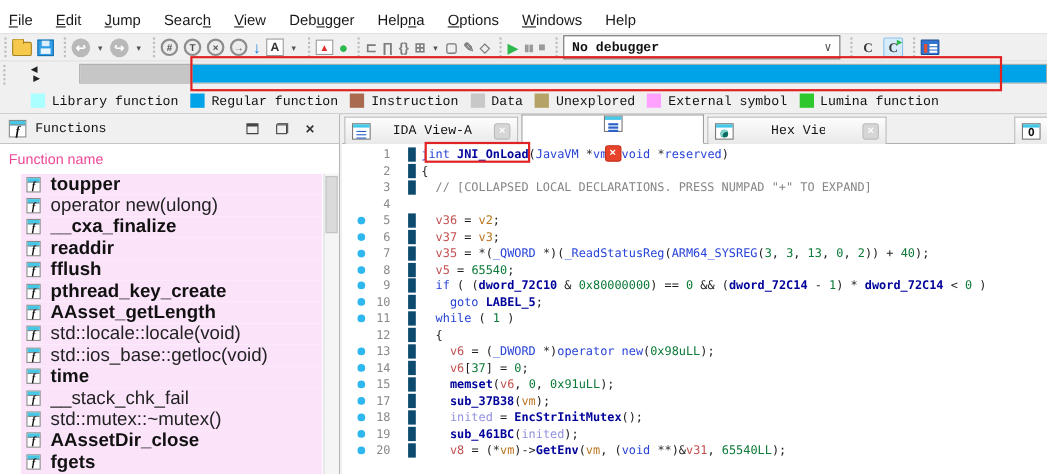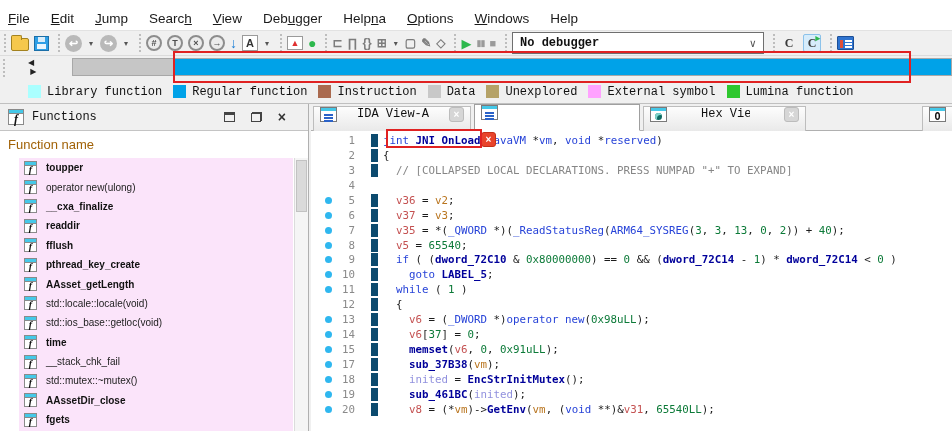--- a/index.html
+++ b/index.html
@@ -62,38 +62,38 @@
   .funcpanel{position:absolute;left:0;top:0;width:309px;bottom:0;background:#fff;border-right:1px solid #b0b0b0}
   .fp-title{height:27px;background:#f0f0f0;border-bottom:1px solid #c4c4c4;display:flex;align-items:center;padding:0 8px;gap:8px}
   .fp-title .label{font:12px "Liberation Mono",monospace;color:#111;flex:1}
   .wbtns{display:flex;align-items:center;gap:16px;margin-right:14px}
   .wb{width:11px;height:10px;cursor:default}
   .wb-max{border:1px solid #444;border-top:3px solid #444}
   .wb-restore{position:relative}
   .wb-restore::before{content:"";position:absolute;right:0;top:0;width:8px;height:7px;border:1px solid #444}
   .wb-restore::after{content:"";position:absolute;left:0;bottom:0;width:8px;height:7px;border:1px solid #444;background:#f0f0f0}
   .wb-close{font-size:14px;font-weight:bold;color:#333;line-height:10px;width:auto}
-  .fp-head{height:26px;display:flex;align-items:center;padding-left:8px;font-size:13px;color:#a16207;background:#fff}
+  .fp-head{height:26px;display:flex;align-items:center;padding-left:8px;font-size:13px;color:#ec4899;background:#fff}
   .fp-list{position:absolute;left:1px;right:15px;top:54px;bottom:0;overflow:hidden;background:#fff}
   .frow{height:19.4px;display:flex;align-items:center;padding-left:18px}
   .rowbg{flex:1;height:100%;background:#fbe4fa;display:flex;align-items:center;gap:9px;padding-left:5px;overflow:hidden}
-  .frow .fname{font-size:10px;color:#222;white-space:nowrap}
+  .frow .fname{font-size:17px;color:#222;white-space:nowrap}
   .frow .fname.b{font-weight:bold;color:#111}
   .ficon{width:13px;height:14px;background:#fff;border:1px solid #8a8a8a;position:relative;flex:0 0 auto}
   .ficon::before{content:"";position:absolute;left:0;right:0;top:0;height:3px;background:#45c8e8;border-bottom:1px solid #8a8a8a}
   .ficon::after{content:"f";position:absolute;left:0;right:0;top:2px;text-align:center;font:italic bold 10px "Liberation Serif",serif;color:#111}
   .ficon.big{width:16px;height:16px}
   .ficon.big::after{font-size:12px}
   .fp-scroll{position:absolute;right:0;top:54px;bottom:0;width:14px;background:#f5f5f5;border-left:1px solid #dcdcdc}
   .fp-scroll .thumb{position:absolute;left:1px;right:1px;top:2px;height:52px;background:#dadada;border:1px solid #c2c2c2}
 
   
   .rightpanel{position:absolute;left:311px;top:0;right:0;bottom:0}
   .tabbar{height:27px;background:#f0f0f0;display:flex;align-items:flex-end;padding-left:2px;box-shadow:inset 0 -1px 0 #b0b0b0;position:relative}
-  .tab{height:25px;display:flex;align-items:flex-start;gap:6px;padding:0 6px;border:1px solid #bdbdbd;border-bottom:none;background:linear-gradient(#fdfdfd,#e9e9e9);margin-right:3px;cursor:default}
+  .tab{height:25px;display:flex;align-items:center;gap:6px;padding:0 6px;border:1px solid #bdbdbd;border-bottom:none;background:linear-gradient(#fdfdfd,#e9e9e9);margin-right:3px;cursor:default}
   .tab .tlabel{flex:1;text-align:center;font:12px "Liberation Mono",monospace;color:#111;white-space:nowrap;overflow:hidden}
   .tab.active{background:#fff;height:27px;border-color:#9f9f9f;border-bottom:1px solid #fff;position:relative;z-index:2}
   .tab.partial{margin-left:auto;margin-right:0;width:30px;overflow:hidden;border-right:none;padding-right:0}
   .tabicon{width:17px;height:15px;border:1px solid #7a7a7a;background:#fff;position:relative;flex:0 0 auto}
   .tabicon::before{content:"";position:absolute;left:0;right:0;top:0;height:3px;background:#45c8e8}
   .tabicon.list::after{content:"";position:absolute;left:3px;right:3px;top:6px;height:1.5px;background:#2a62c8;box-shadow:0 3px 0 #2a62c8,0 6px 0 #2a62c8}
   .tabicon.hex::after{content:"";position:absolute;left:4px;top:5px;width:7px;height:7px;border-radius:50%;background:#0d6b63;box-shadow:inset 2px 2px 0 #7fd4cc}
   .tabicon.zero::after{content:"O";position:absolute;left:0;right:0;top:3px;text-align:center;font:bold 10px "DejaVu Sans Mono",monospace;color:#111}
   .tclose{width:15px;height:15px;border-radius:3px;display:flex;align-items:center;justify-content:center;font-size:10px;font-weight:bold;flex:0 0 auto;cursor:default}
   .tclose.gray{background:#d6d6d6;border:1px solid #bcbcbc;color:#fff}

